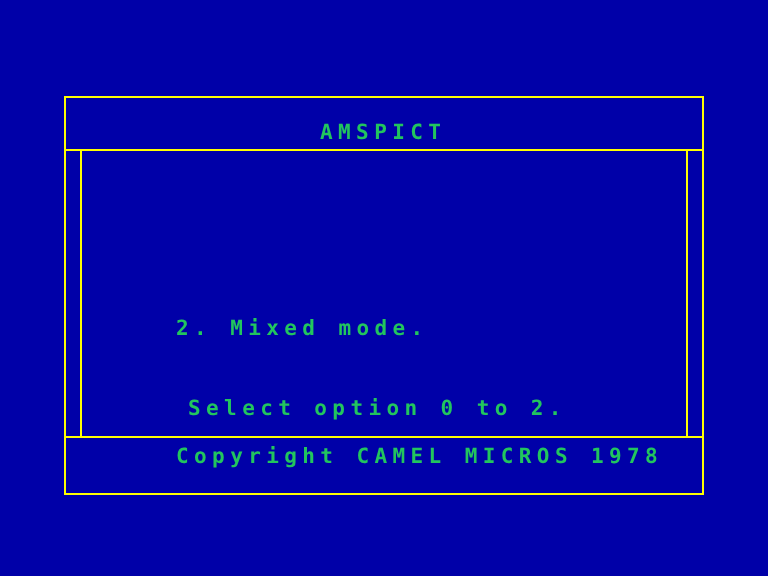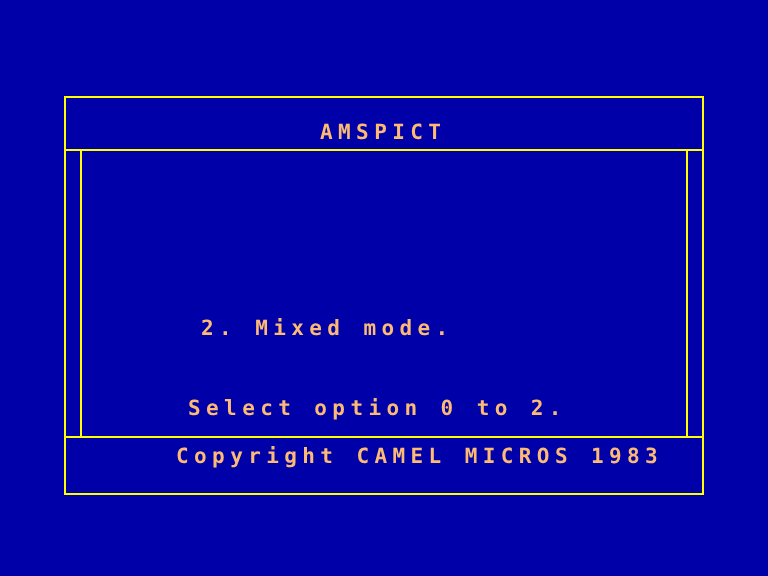--- a/index.html
+++ b/index.html
@@ -33,34 +33,34 @@
   #divider-title  { left: 64px; top: 149px; width: 640px; height: 2px; }
   #divider-footer { left: 64px; top: 436px; width: 640px; height: 2px; }
 
   
   #inner-left  { left: 80px;  top: 151px; width: 2px; height: 285px; }
   #inner-right { left: 686px; top: 151px; width: 2px; height: 285px; }
 
   
   .txt {
     position: absolute;
-    color: #fdba74;
+    color: #22c55e;
     font-size: 21px;
     line-height: 24px;
     letter-spacing: 5.4px;
     white-space: pre;
     font-weight: bold;
     -webkit-font-smoothing: none;
     text-rendering: geometricPrecision;
   }
 
   #title-text  { left: 320px; top: 120px; }
   #option-0    { left: 176px; top: 220px; }
   #option-1    { left: 176px; top: 268px; }
-  #option-2    { left: 176px; top: 316px; margin-left: 25px; }
+  #option-2    { left: 176px; top: 316px; }
   #prompt-text { left: 188px; top: 396px; }
   #footer-text { left: 176px; top: 444px; }
 </style>
 </head>
 <body>
 
 <div id="screen">
 
   <div class="line" id="frame-top"></div>
   <div class="line" id="frame-bottom"></div>
@@ -74,15 +74,15 @@
   <div class="line" id="inner-right"></div>
 
   <div class="txt" id="title-text">AMSPICT</div>
 
 
 
   <div class="txt" id="option-2">2. Mixed mode.</div>
 
   <div class="txt" id="prompt-text">Select option 0 to 2.</div>
 
-  <div class="txt" id="footer-text">Copyright CAMEL MICROS 1983</div>
+  <div class="txt" id="footer-text">Copyright CAMEL MICROS 1978</div>
 
 </div>
 
 </body></html>

